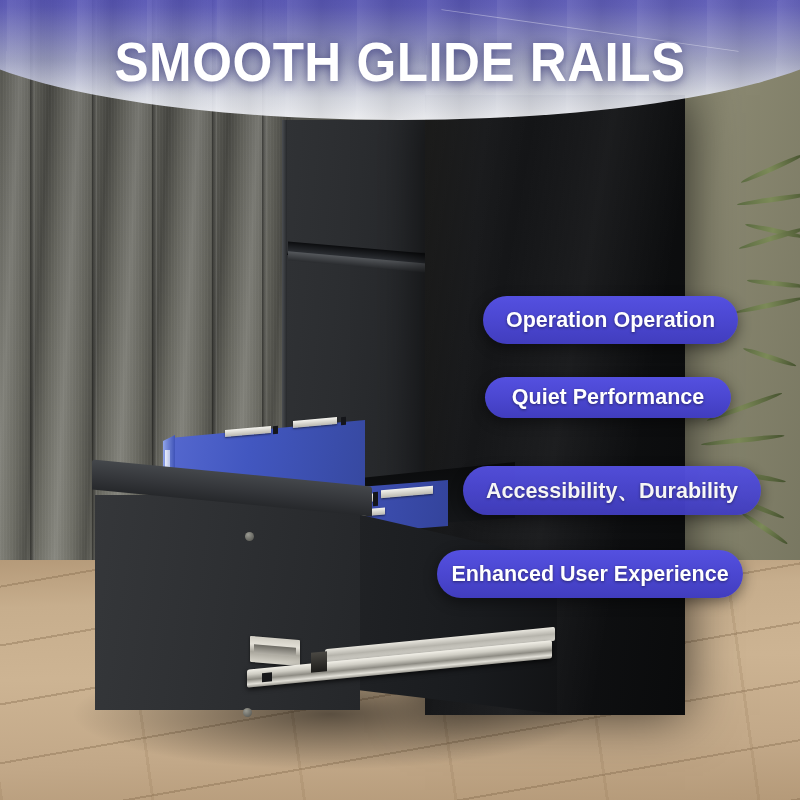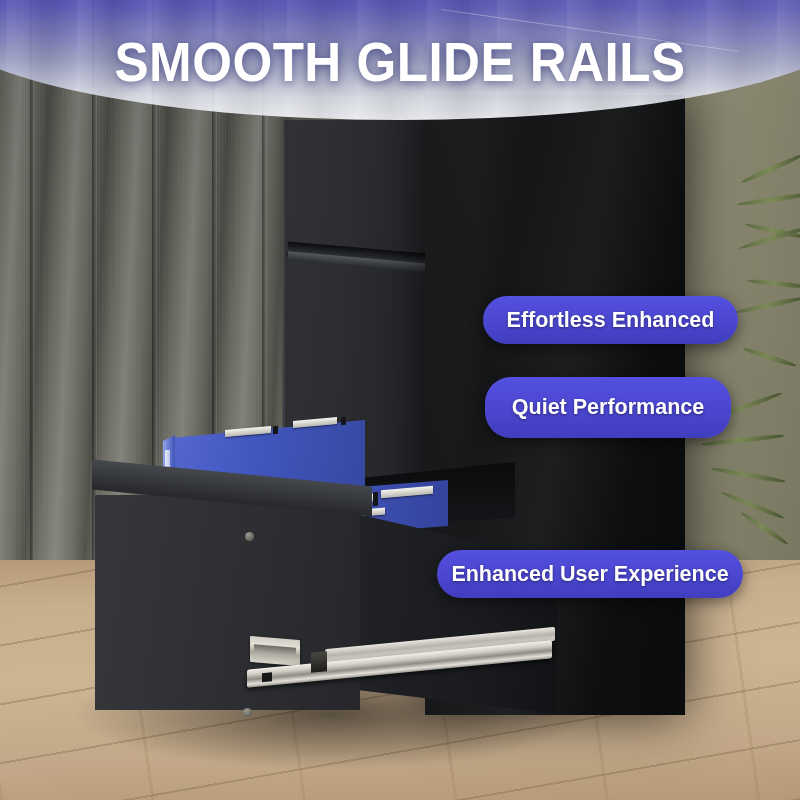--- a/index.html
+++ b/index.html
@@ -233,21 +233,21 @@
   .badge{
     position:absolute;display:flex;align-items:center;justify-content:center;
     border-radius:26px;
     background:linear-gradient(180deg,#5450e0 0%,#4a46cf 55%,#413dbe 100%);
     color:#fff;font-size:21.5px;font-weight:700;
     text-shadow:0 1px 3px rgba(0,0,0,.45);
     box-shadow:0 4px 14px rgba(0,0,0,.45);
     white-space:nowrap;
   }
   .badge.b1{left:483px;top:296px;width:255px;height:48px;}
-  .badge.b2{left:485px;top:377px;width:246px;height:61px;}
+  .badge.b2{left:485px;top:377px;width:246px;height:41px;}
   .badge.b3{left:463px;top:466px;width:298px;height:49px;opacity:.96;}
   .badge.b4{left:437px;top:550px;width:306px;height:48px;}
 </style>
 </head>
 <body>
 
 <div class="stage">
 
   <div class="wall-right"></div>
   <div class="wall-left"></div>
@@ -326,18 +326,19 @@
     <div class="rail-clip"></div>
   </div>
 
   <div class="banner">
     <div class="banner-stripes"></div>
     <div class="banner-line"></div>
     <div class="title">SMOOTH GLIDE RAILS</div>
   </div>
 
   <div class="badges">
-    <div class="badge b1">Effortless Enhanced</div>
+    <div class="badge b1">Operation Operation</div>
     <div class="badge b2">Quiet Performance</div>
+    <div class="badge b3">Accessibility、Durability</div>
     <div class="badge b4">Enhanced User Experience</div>
   </div>
 
 </div>
 
 </body></html>

